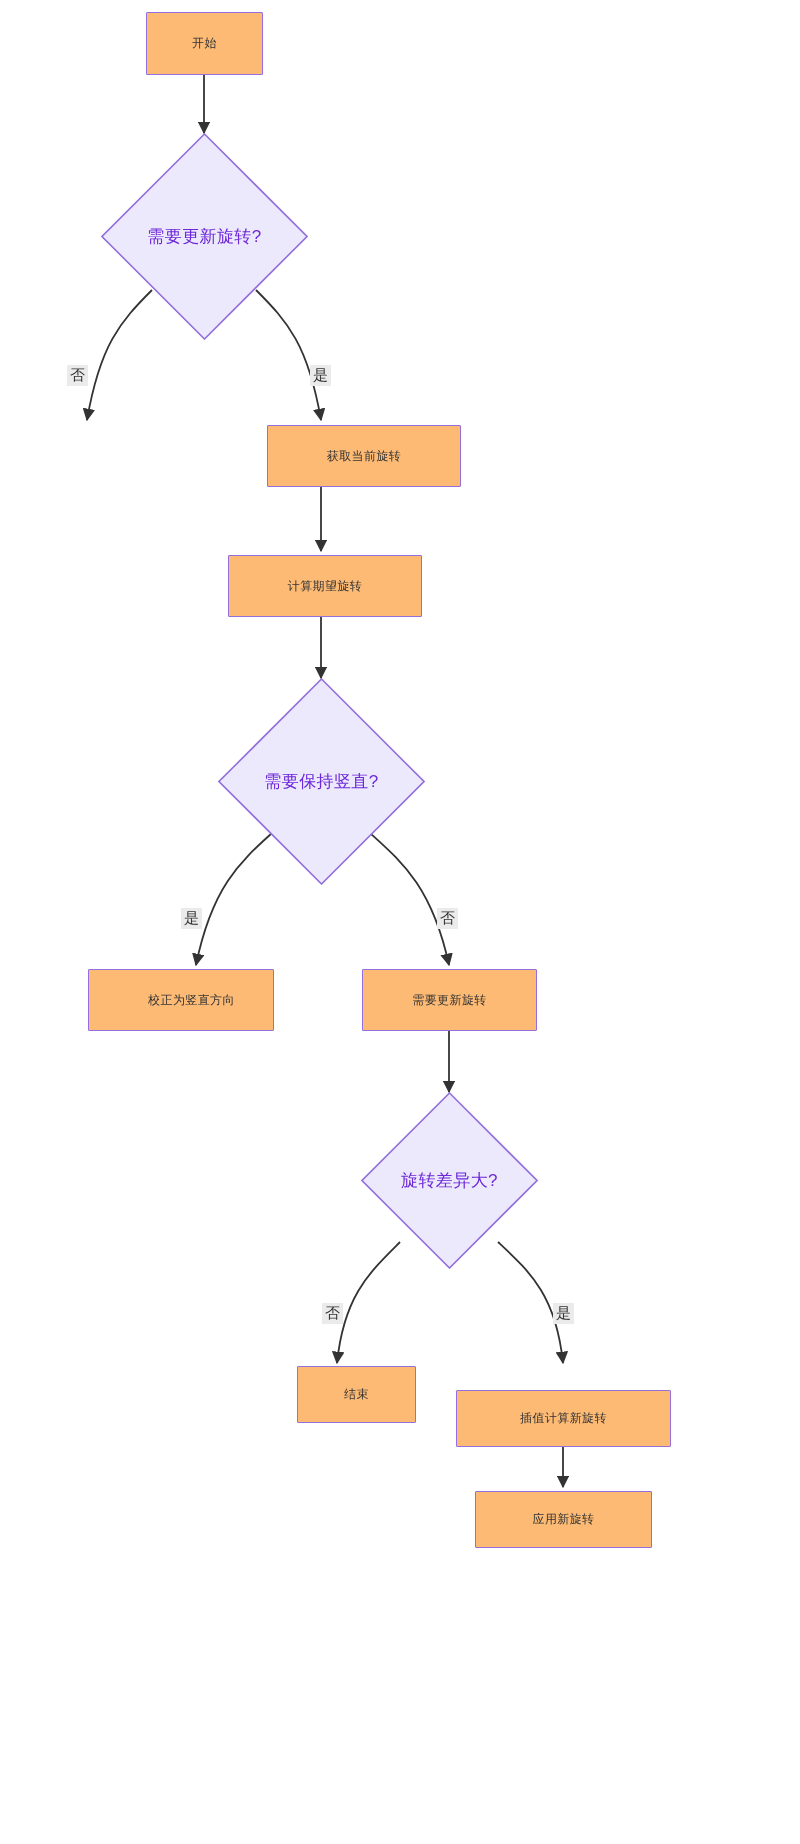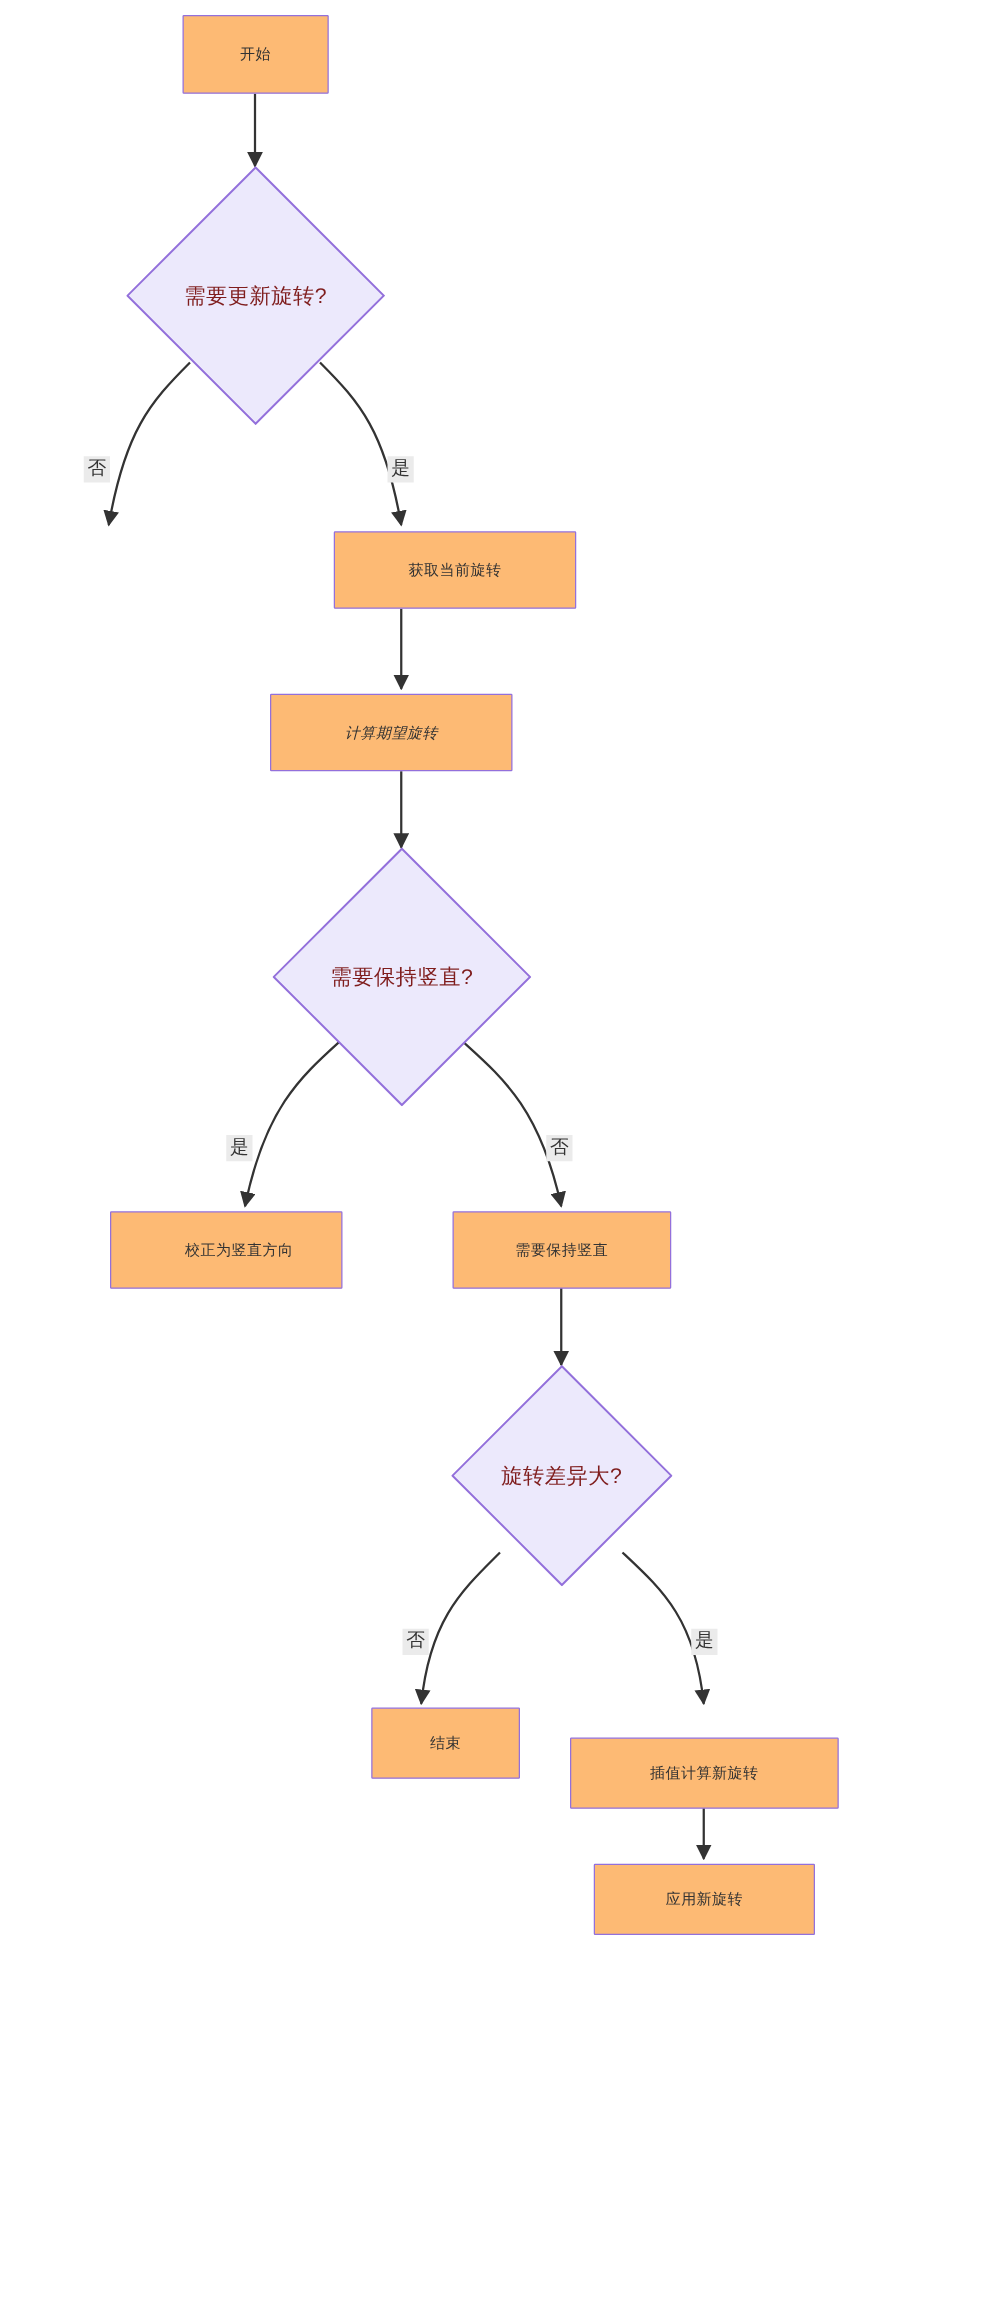--- a/index.html
+++ b/index.html
@@ -36,21 +36,21 @@
     font-size:12px;
     line-height:1.25;
     letter-spacing:0.4px;
     color:#333333;
   }
   .node.diamond{
     background:transparent;
     border:none;
     font-size:17px;
     letter-spacing:0.4px;
-    color:#7f1d1d;
+    color:#6d28d9;
   }
   .diamond .dshape{
     position:absolute;
     left:0; top:0;
     width:100%; height:100%;
     z-index:0;
   }
   .diamond .dlabel{
     position:relative;
     z-index:1;
@@ -111,37 +111,37 @@
       <polygon points="103.5,1 206,103.5 103.5,206 1,103.5" fill="#ece9fc" stroke="#9370db" stroke-width="1.6"></polygon>
     </svg>
     <span class="dlabel">需要更新旋转?</span>
   </div>
 
 
   <div class="node rect" style="left:224px; top:425px; width:194px; height:62px;margin-left:43px;">
     <span>获取当前旋转</span>
   </div>
 
-  <div class="node rect" style="left:216px; top:555px; width:194px; height:62px;font-style:italic;">
+  <div class="node rect" style="left:228px; top:555px; width:194px; height:62px;">
     <span>计算期望旋转</span>
   </div>
 
   <div class="node diamond" style="left:218px; top:678px; width:207px; height:207px;">
     <svg class="dshape" viewBox="0 0 207 207" preserveAspectRatio="none">
       <polygon points="103.5,1 206,103.5 103.5,206 1,103.5" fill="#ece9fc" stroke="#9370db" stroke-width="1.6"></polygon>
     </svg>
     <span class="dlabel">需要保持竖直?</span>
   </div>
 
   <div class="node rect" style="left:88px; top:969px; width:186px; height:62px;padding-left:21px;">
     <span>校正为竖直方向</span>
   </div>
 
   <div class="node rect" style="left:362px; top:969px; width:175px; height:62px;">
-    <span>需要保持竖直</span>
+    <span>需要更新旋转</span>
   </div>
 
   <div class="node diamond" style="left:361px; top:1092px; width:177px; height:177px;">
     <svg class="dshape" viewBox="0 0 177 177" preserveAspectRatio="none">
       <polygon points="88.5,1 176,88.5 88.5,176 1,88.5" fill="#ece9fc" stroke="#9370db" stroke-width="1.6"></polygon>
     </svg>
     <span class="dlabel">旋转差异大?</span>
   </div>
 
   <div class="node rect" style="left:277px; top:1366px; width:119px; height:57px;margin-left:20px;">

